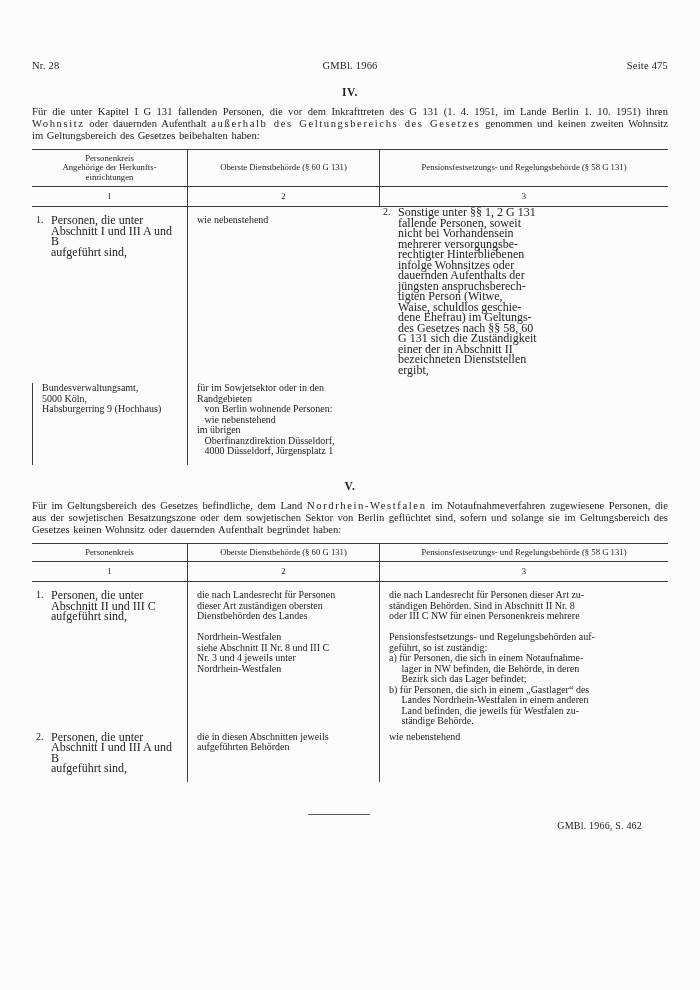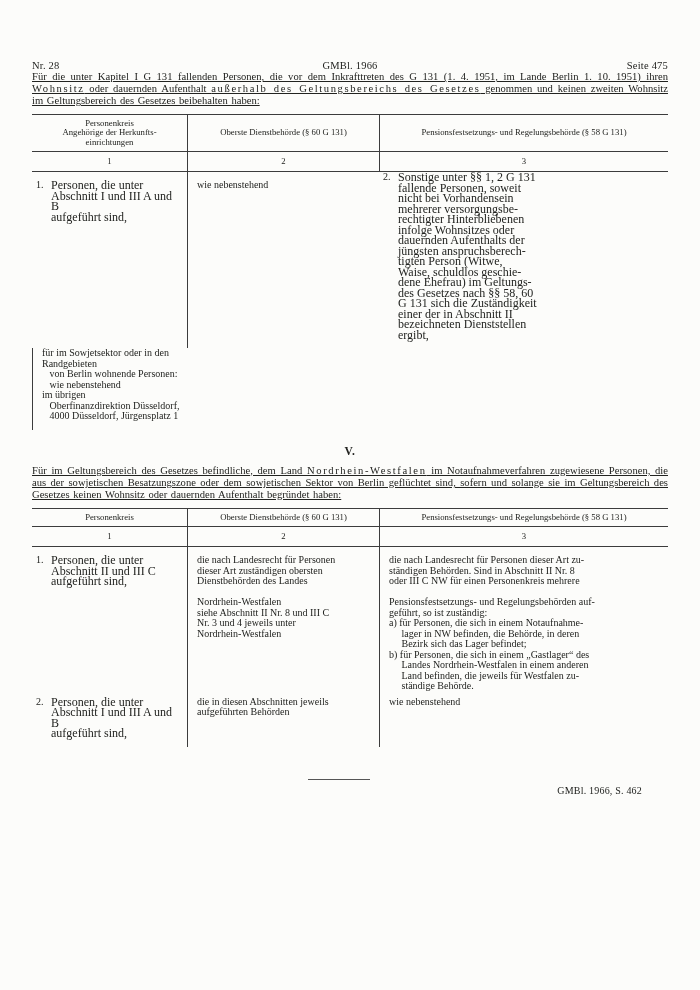--- a/index.html
+++ b/index.html
@@ -26,21 +26,20 @@
   
   .sec-head{
     text-align:center;font-weight:bold;font-size:11.5px;margin:15px 0 8px 0;
     letter-spacing:.6px;
   }
 
   
   .intro{
     font-size:10.6px;line-height:12px;text-align:justify;margin:0 0 7px 0;
     word-spacing:1px;
-    text-decoration:underline;
   }
   .sperr{letter-spacing:1.6px;}
 
   
   .gtable{border-top:1px solid var(--line);}
   .g-row{display:grid;grid-template-columns:155px 192px 1fr;}
   .g-head{border-bottom:1px solid var(--line);}
   .g-nums{border-bottom:1px solid var(--line);}
   .hc{
     font-size:8.7px;line-height:9.4px;text-align:center;
@@ -79,20 +78,21 @@
 
 <div class="page">
 
   <div class="running-head">
     <span>Nr. 28</span>
     <span class="center">GMBl. 1966</span>
     <span>Seite 475</span>
   </div>
 
   <section>
+    <div class="sec-head">IV.</div>
 
     <p class="intro"><span>Für die unter Kapitel I G 131 fallenden Personen, die vor dem Inkrafttreten des G 131 (1. 4. 1951, im Lande Berlin 1. 10. 1951) ihren </span><span class="sperr">Wohnsitz</span><span> oder dauernden Aufenthalt </span><span class="sperr">außerhalb des Geltungsbereichs des Gesetzes</span><span> genommen und keinen zweiten Wohnsitz im Geltungsbereich des Gesetzes beibehalten haben:</span></p>
 
     <div class="gtable t1">
       <div class="g-row g-head">
         <div class="hc">Personenkreis
 Angehörige der Herkunfts-
 einrichtungen</div>
         <div class="hc bl">Oberste Dienstbehörde (§ 60 G 131)</div>
         <div class="hc bl">Pensionsfestsetzungs- und Regelungsbehörde (§ 58 G 131)</div>
@@ -129,20 +129,25 @@
 tigten Person (Witwe,
 Waise, schuldlos geschie-
 dene Ehefrau) im Geltungs-
 des Gesetzes nach §§ 58, 60
 G 131 sich die Zuständigkeit
 einer der in Abschnitt II
 bezeichneten Dienststellen
 ergibt,</div>
           </div>
         </div>
+        <div class="b-cell c2 r2 bl">
+          <div class="celltext">Bundesverwaltungsamt,
+5000 Köln,
+Habsburgerring 9 (Hochhaus)</div>
+        </div>
         <div class="b-cell c3 r2 bl">
           <div class="celltext">für im Sowjetsektor oder in den Randgebieten
    von Berlin wohnende Personen:
    wie nebenstehend
 im übrigen
    Oberfinanzdirektion Düsseldorf,
    4000 Düsseldorf, Jürgensplatz 1</div>
         </div>
       </div>
     </div>

